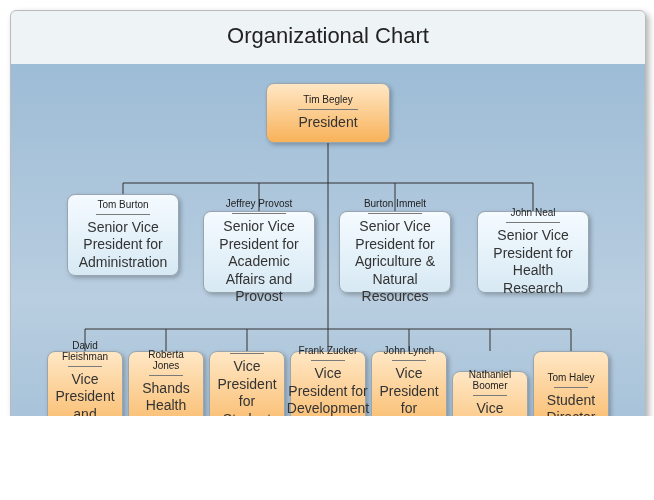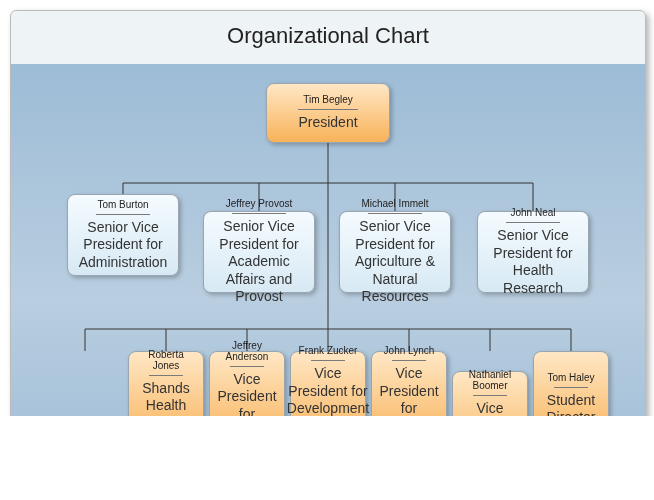--- a/index.html
+++ b/index.html
@@ -61,37 +61,41 @@
       <div class="name">Tom Burton</div>
         <hr>
       <div class="role">Senior Vice President for Administration</div>
     </div>
     <div class="box blue" style="left:192px;top:200px;width:112px;height:82px">
       <div class="name">Jeffrey Provost</div>
         <hr>
       <div class="role">Senior Vice President for Academic Affairs and Provost</div>
     </div>
     <div class="box blue" style="left:328px;top:200px;width:112px;height:82px">
-      <div class="name">Michael Immelt</div>
+      <div class="name">Burton Immelt</div>
         <hr>
       <div class="role">Senior Vice President for Agriculture &amp; Natural Resources</div>
     </div>
     <div class="box blue" style="left:466px;top:200px;width:112px;height:82px">
       <div class="name">John Neal</div>
         <hr>
       <div class="role">Senior Vice President for Health Research</div>
     </div>
 
+    <div class="box orange" style="left:36px;top:340px;width:76px;height:96px">
+      <div class="name">David Fleishman</div>
+        <hr>
+      <div class="role">Vice President and General Counsel</div>
+    </div>
     <div class="box orange" style="left:117px;top:340px;width:76px;height:96px">
       <div class="name">Roberta Jones</div>
         <hr>
       <div class="role">Shands Health Care CEO</div>
     </div>
     <div class="box orange" style="left:198px;top:340px;width:76px;height:96px">
-      <div class="name">Jeffrey Anderson</div>
         <hr>
       <div class="role">Vice President for Student Affairs</div>
     </div>
     <div class="box orange" style="left:279px;top:340px;width:76px;height:96px">
       <div class="name">Frank Zucker</div>
         <hr>
       <div class="role">Vice President for Development &amp; Alumni Affairs</div>
     </div>
     <div class="box orange" style="left:360px;top:340px;width:76px;height:96px">
       <div class="name">John Lynch</div>

